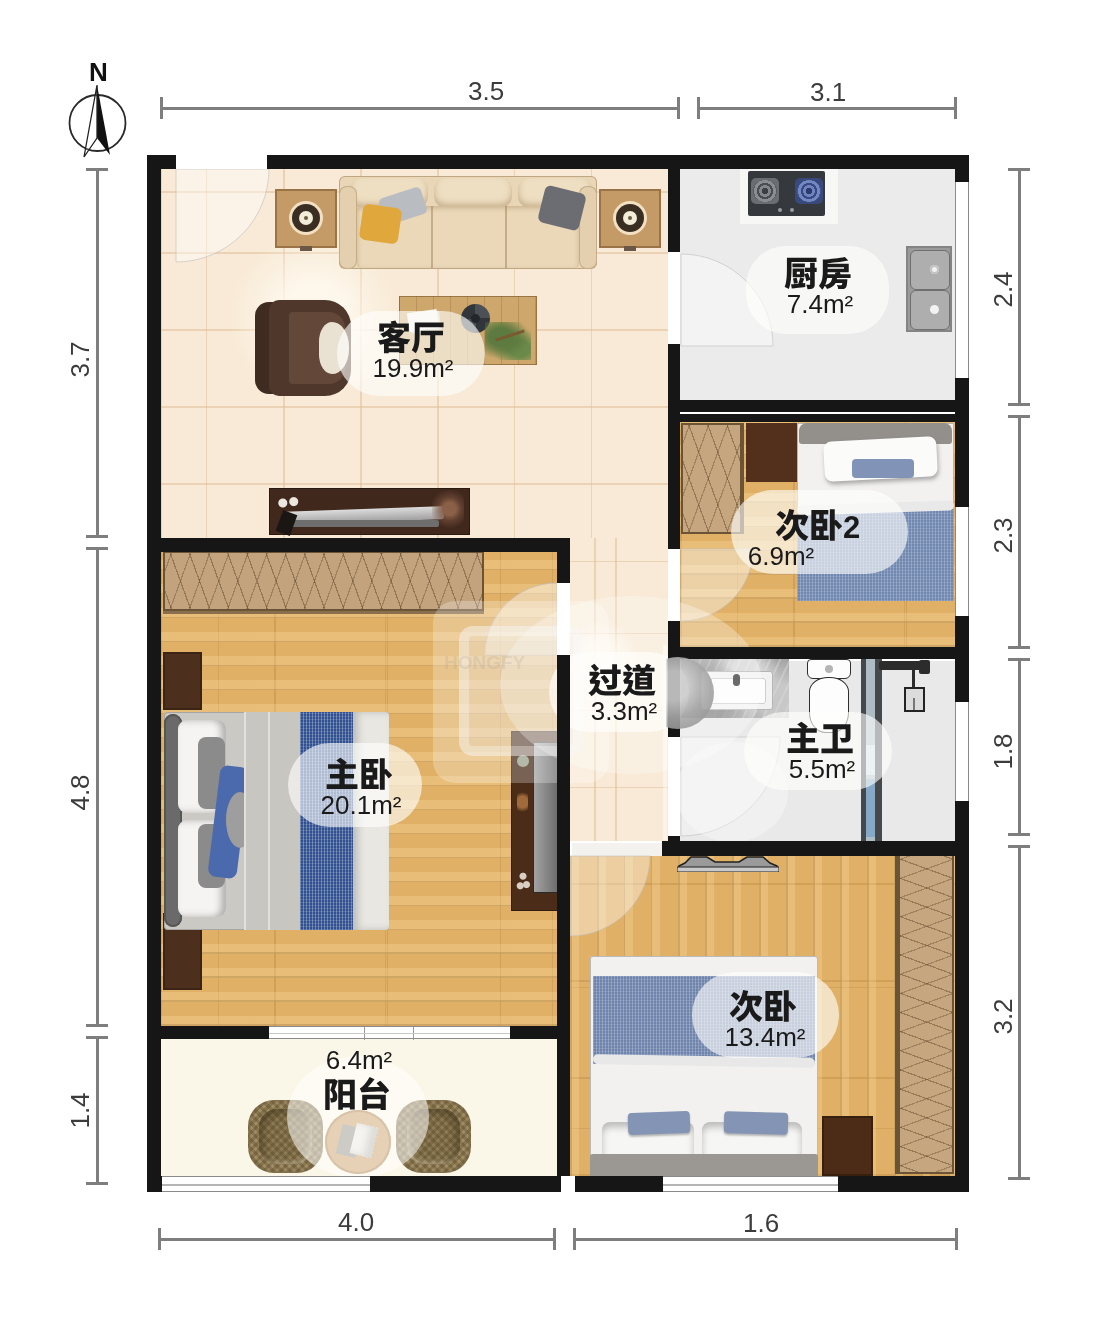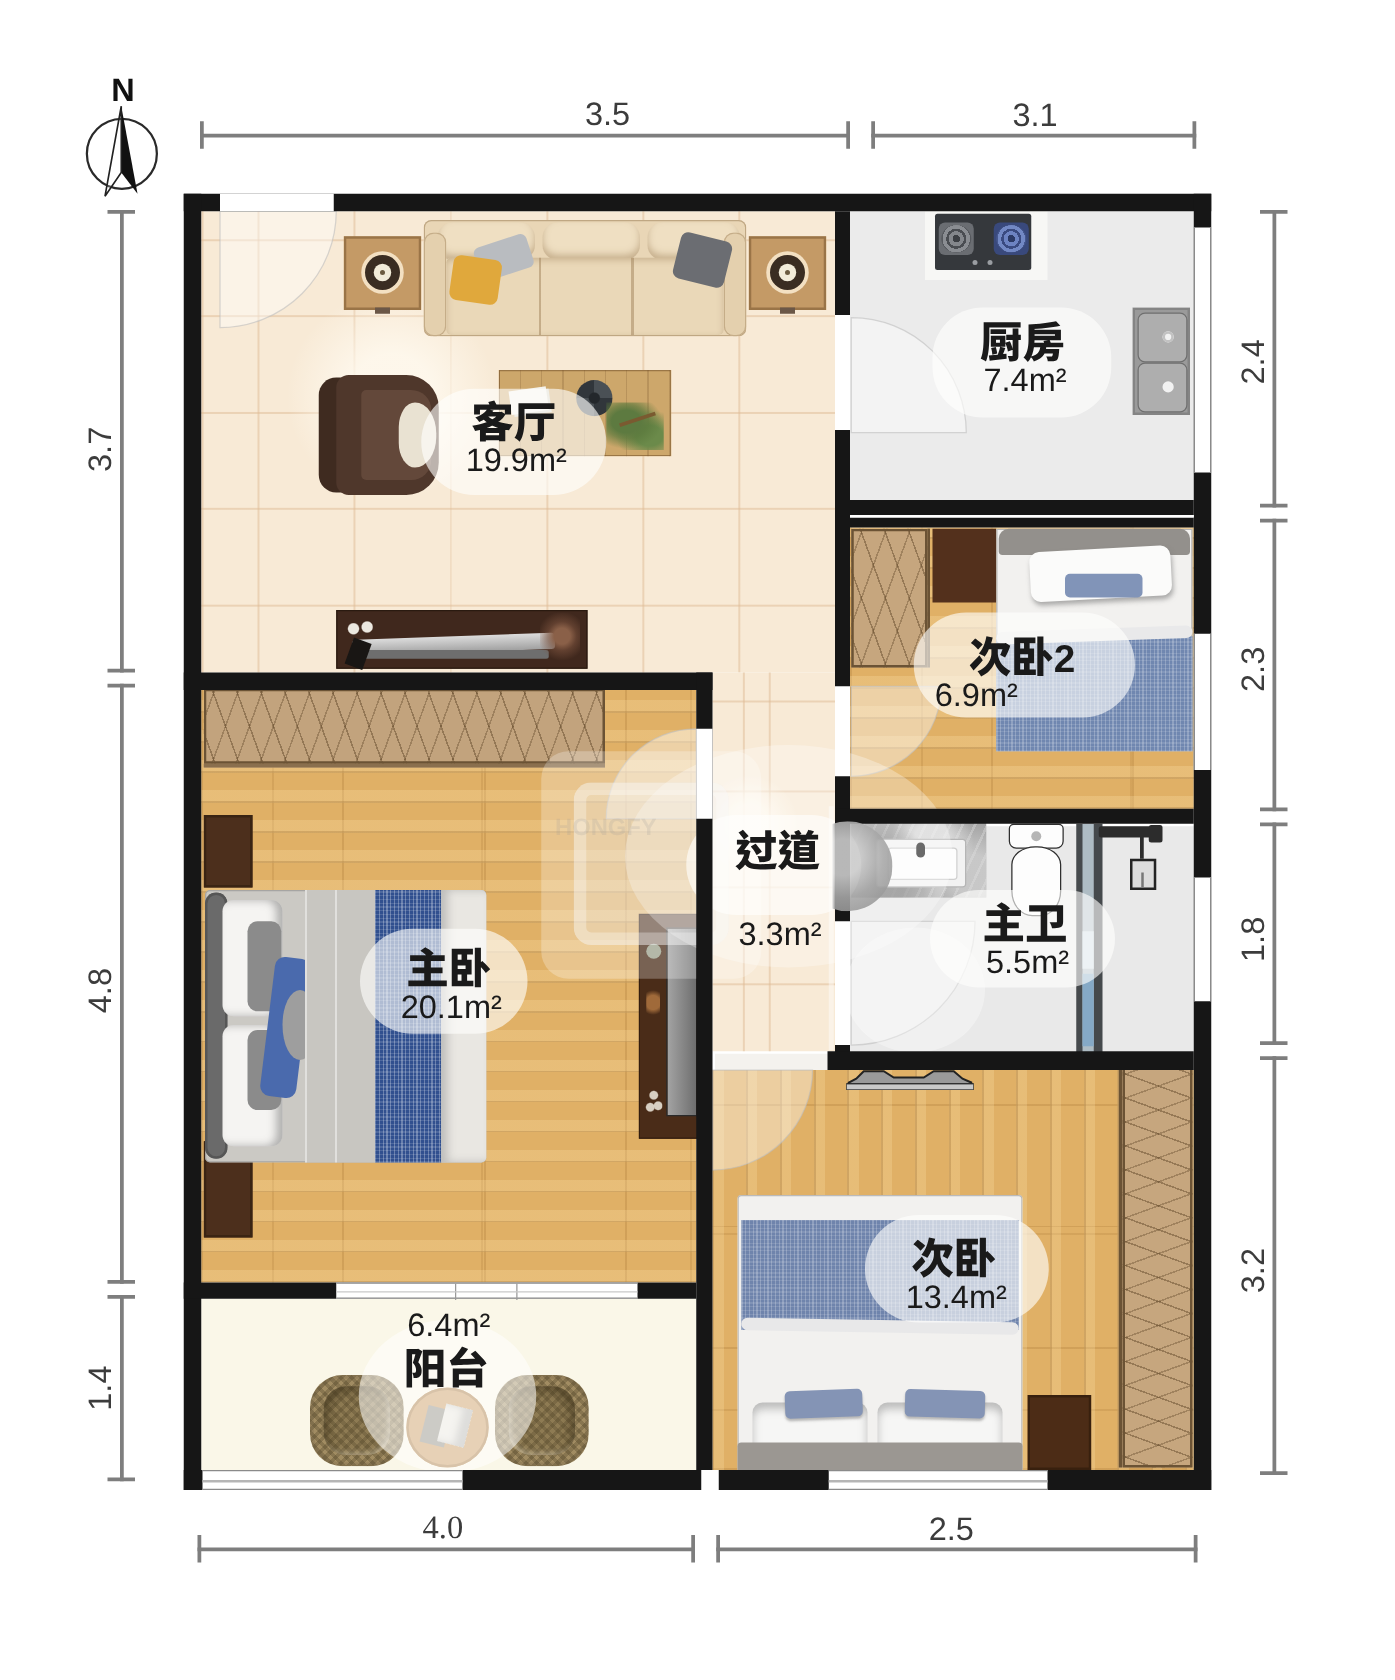--- a/index.html
+++ b/index.html
@@ -328,21 +328,21 @@
       </svg>
     </div>
 <div class="lab area" style="left:781px;top:542.68px;width:160px;margin-left:-80px;">6.9m²</div>
 
 <div class="lab" style="left:588px;top:663px;">
       <svg width="69" height="37" style="display:block" fill="#1a1a1a">
         <path transform="translate(0.0,29.92) scale(0.03400,-0.03400)" d="M358 686Q358 686 390 686Q423 686 476 686Q530 686 595 686Q659 686 724 686Q789 686 842 686Q896 686 928 686Q961 686 961 686Q961 686 961 673Q961 659 961 639Q961 620 961 600Q961 580 961 566Q961 553 961 553Q961 553 928 553Q896 553 842 553Q789 553 724 553Q659 553 595 553Q530 553 476 553Q423 553 390 553Q358 553 358 553Q358 553 358 566Q358 580 358 599Q358 619 358 639Q358 659 358 673Q358 686 358 686ZM710 846Q710 846 724 846Q739 846 760 846Q782 846 803 846Q825 846 839 846Q854 846 854 846Q854 846 854 821Q854 796 854 754Q854 712 854 659Q854 607 854 551Q854 495 854 442Q854 389 854 347Q854 305 854 280Q854 255 854 255Q854 197 840 166Q825 135 788 119Q751 103 698 98Q644 93 574 93Q570 124 556 166Q541 207 526 236Q557 235 589 234Q621 234 646 234Q672 234 682 234Q698 234 704 239Q710 244 710 257Q710 257 710 281Q710 306 710 348Q710 390 710 443Q710 495 710 552Q710 608 710 660Q710 713 710 755Q710 797 710 822Q710 846 710 846ZM373 463Q373 463 391 473Q408 483 430 496Q453 509 470 519Q487 529 487 529Q512 500 539 465Q567 431 592 397Q617 363 631 336Q631 336 619 328Q607 320 589 309Q571 299 552 287Q534 276 522 268Q509 261 509 261Q496 287 474 323Q451 358 424 395Q398 432 373 463ZM81 790Q81 790 96 800Q112 809 133 822Q154 836 169 845Q185 855 185 855Q210 832 235 805Q261 778 284 752Q307 726 322 706Q322 706 311 698Q300 690 284 679Q268 667 252 655Q236 643 225 635Q214 627 214 627Q200 649 178 677Q156 706 130 735Q105 765 81 790ZM72 272Q72 272 72 284Q72 297 72 314Q72 330 72 343Q72 356 72 356Q72 356 84 362Q97 368 109 374Q122 380 122 380Q122 380 134 380Q147 380 165 380Q183 380 201 380Q219 380 232 380Q244 380 244 380Q244 380 244 363Q244 346 244 326Q244 305 244 288Q244 272 244 272Q244 272 226 272Q209 272 183 272Q158 272 132 272Q107 272 90 272Q72 272 72 272ZM72 272Q72 272 68 285Q64 299 59 317Q54 335 50 349Q47 362 47 362Q67 387 94 420Q120 453 146 489Q173 525 196 557Q219 589 234 610Q234 610 235 612Q236 614 236 614Q236 614 246 616Q257 619 268 622Q279 624 279 624Q279 624 291 617Q303 609 319 600Q334 591 346 583Q359 576 359 576Q340 551 316 517Q292 484 267 449Q241 413 217 380Q192 346 169 319Q169 319 155 315Q140 312 121 305Q101 298 87 290Q72 281 72 272ZM45 619Q45 619 68 619Q91 619 126 619Q160 619 194 619Q229 619 252 619Q275 619 275 619Q275 619 275 603Q275 586 275 564Q275 542 275 525Q275 508 275 508Q275 508 252 508Q229 508 194 508Q160 508 126 508Q91 508 68 508Q45 508 45 508Q45 508 45 525Q45 542 45 564Q45 586 45 603Q45 619 45 619ZM280 201Q303 132 347 100Q390 67 454 58Q517 48 599 47Q652 47 721 50Q790 52 861 56Q931 60 989 66Q980 52 971 27Q962 3 955 -23Q948 -48 944 -68Q892 -71 833 -73Q775 -75 715 -76Q655 -77 596 -77Q510 -77 444 -69Q378 -60 328 -36Q278 -12 241 34Q203 80 176 154Q176 154 192 162Q208 169 228 178Q248 188 264 194Q280 201 280 201ZM231 380Q231 380 242 380Q252 380 264 380Q275 380 275 380Q275 380 286 381Q296 383 296 383Q296 383 307 379Q317 375 330 370Q343 365 353 361Q364 357 364 357Q336 186 268 74Q200 -38 100 -95Q91 -82 75 -63Q59 -45 41 -27Q24 -9 11 -1Q100 47 156 138Q212 229 231 359Q231 359 231 370Q231 380 231 380Z"></path>
         <path transform="translate(34.0,29.92) scale(0.03400,-0.03400)" d="M71 272Q71 272 71 284Q71 297 71 314Q71 330 71 343Q71 356 71 356Q71 356 81 362Q91 368 101 374Q110 380 110 380Q110 380 122 380Q134 380 152 380Q170 380 188 380Q205 380 217 380Q229 380 229 380Q229 380 229 363Q229 346 229 326Q229 305 229 288Q229 272 229 272Q229 272 213 272Q197 272 174 272Q151 272 127 272Q103 272 87 272Q71 272 71 272ZM71 272Q71 272 66 285Q61 299 54 317Q48 335 43 349Q38 362 38 362Q59 389 84 423Q109 457 134 492Q158 527 180 559Q201 590 214 611Q214 611 214 612Q214 614 214 614Q214 614 222 617Q229 619 238 622Q246 624 246 624Q246 624 260 618Q273 611 291 603Q308 595 322 589Q336 582 336 582Q319 558 297 524Q274 490 250 455Q226 420 203 387Q180 354 161 328Q161 328 147 323Q133 317 116 309Q98 301 85 290Q71 280 71 272ZM40 619Q40 619 60 619Q79 619 109 619Q138 619 167 619Q196 619 216 619Q235 619 235 619Q235 619 235 603Q235 586 235 564Q235 542 235 525Q235 508 235 508Q235 508 216 508Q196 508 167 508Q138 508 109 508Q79 508 60 508Q40 508 40 508Q40 508 40 525Q40 541 40 564Q40 586 40 603Q40 619 40 619ZM313 741Q313 741 348 741Q382 741 440 741Q498 741 566 741Q635 741 703 741Q772 741 829 741Q887 741 922 741Q956 741 956 741Q956 741 956 724Q956 707 956 685Q956 662 956 645Q956 628 956 628Q956 628 922 628Q887 628 829 628Q772 628 703 628Q635 628 566 628Q498 628 440 628Q383 628 348 628Q313 628 313 628Q313 628 313 645Q313 662 313 685Q313 707 313 724Q313 741 313 741ZM552 689Q552 689 568 688Q585 687 609 686Q634 685 658 683Q682 682 699 681Q715 680 715 680Q699 638 677 600Q655 563 638 536Q638 536 621 539Q604 542 581 545Q558 548 541 551Q524 554 524 554Q533 586 541 623Q549 660 552 689ZM726 855Q726 855 740 851Q753 847 774 842Q794 837 814 831Q834 826 848 822Q861 818 861 818Q836 781 812 748Q788 714 768 691Q768 691 752 697Q735 702 713 709Q690 716 674 721Q657 726 657 726Q669 744 682 767Q695 790 707 813Q719 836 726 855ZM391 808Q391 808 408 815Q425 822 447 830Q469 839 486 845Q503 852 503 852Q518 830 536 802Q554 775 564 755Q564 755 546 748Q529 741 505 730Q482 720 465 713Q447 706 447 706Q439 726 422 755Q406 784 391 808ZM519 366Q519 366 519 360Q519 354 519 346Q519 338 519 332Q519 326 519 326Q519 326 535 326Q551 326 576 326Q602 326 631 326Q659 326 685 326Q711 326 727 326Q743 326 743 326Q743 326 743 332Q743 338 743 346Q743 354 743 360Q743 366 743 366Q743 366 727 366Q711 366 685 366Q659 366 631 366Q603 366 577 366Q551 366 535 366Q519 366 519 366ZM519 238Q519 238 519 232Q519 226 519 218Q519 210 519 203Q519 197 519 197Q519 197 535 197Q551 197 576 197Q602 197 631 197Q659 197 685 197Q711 197 727 197Q743 197 743 197Q743 197 743 203Q743 209 743 217Q743 226 743 232Q743 238 743 238Q743 238 727 238Q711 238 685 238Q659 238 631 238Q603 238 577 238Q551 238 535 238Q519 238 519 238ZM519 494Q519 494 519 488Q519 482 519 474Q519 465 519 459Q519 453 519 453Q519 453 535 453Q551 453 577 453Q603 453 631 453Q659 453 685 453Q711 453 727 453Q743 453 743 453Q743 453 743 459Q743 465 743 474Q743 482 743 488Q743 494 743 494Q743 494 727 494Q711 494 685 494Q659 494 631 494Q602 494 576 494Q551 494 535 494Q519 494 519 494ZM386 592Q386 592 413 592Q440 592 484 592Q528 592 581 592Q634 592 687 592Q740 592 784 592Q828 592 855 592Q882 592 882 592Q882 592 882 565Q882 539 882 495Q882 451 882 398Q882 346 882 293Q882 240 882 196Q882 153 882 126Q882 100 882 100Q882 100 855 100Q828 100 784 100Q740 100 687 100Q634 100 581 100Q528 100 484 100Q440 100 413 100Q386 100 386 100Q386 100 386 126Q386 153 386 196Q386 240 386 293Q386 346 386 398Q386 451 386 495Q386 539 386 565Q386 592 386 592ZM60 790Q60 790 76 800Q91 809 112 822Q133 836 149 845Q165 855 165 855Q189 832 215 805Q240 778 263 752Q286 726 301 706Q301 706 290 698Q280 690 264 679Q247 667 231 655Q215 643 205 635Q194 627 194 627Q180 649 157 677Q135 706 110 735Q84 765 60 790ZM255 196Q281 128 326 96Q371 64 437 54Q503 45 589 44Q643 44 713 46Q784 48 857 52Q929 56 989 62Q979 49 970 25Q962 2 955 -23Q948 -48 944 -67Q890 -70 830 -73Q770 -75 708 -76Q646 -77 586 -77Q499 -77 432 -68Q364 -60 314 -35Q263 -11 226 36Q188 83 161 160Q161 160 175 165Q189 171 208 178Q227 186 241 191Q255 196 255 196ZM213 380Q213 380 222 380Q230 380 239 380Q247 380 247 380Q247 380 258 381Q268 383 268 383Q268 383 279 379Q289 375 302 371Q315 366 325 362Q336 358 336 358Q311 190 251 77Q190 -36 102 -94Q93 -81 77 -63Q61 -45 43 -27Q26 -9 12 -1Q94 47 145 139Q196 230 213 359Q213 359 213 370Q213 380 213 380Z"></path>
       </svg>
     </div>
-<div class="lab area" style="left:624px;top:697.68px;width:160px;margin-left:-80px;margin-top:36px;">3.3m²</div>
+<div class="lab area" style="left:624px;top:697.68px;width:160px;margin-left:-80px;">3.3m²</div>
 
 <div class="lab" style="left:786px;top:721px;">
       <svg width="69" height="37" style="display:block" fill="#1a1a1a">
         <path transform="translate(0.0,29.92) scale(0.03400,-0.03400)" d="M905 670V532H91V670ZM854 380V244H147V380ZM954 75V-64H49V75ZM579 548V0H422V548ZM449 859Q481 840 519 813Q556 787 590 761Q625 734 646 710L520 619Q501 642 469 670Q437 698 401 726Q364 754 331 776Z"></path>
         <path transform="translate(34.0,29.92) scale(0.03400,-0.03400)" d="M897 396Q897 348 883 318Q869 287 832 271Q794 255 746 251Q697 246 635 246Q632 267 623 292Q613 317 602 343Q590 368 578 386Q606 384 636 383Q666 383 691 383Q715 383 725 383Q739 383 745 386Q751 390 751 400V783H897ZM961 71V-70H43V71ZM523 675V15H369V675ZM805 783V641H98V783Z"></path>
       </svg>
     </div>
 <div class="lab area" style="left:822px;top:755.68px;width:160px;margin-left:-80px;">5.5m²</div>
 
 <div class="lab" style="left:325px;top:757px;">
@@ -388,22 +388,22 @@
 <div class="dim" style="left:810px;top:77px;">3.1</div>
 
 <div class="a">
       <div class="dline" style="left:158px;top:1238px;width:398px;height:3px;"></div>
       <div class="dline" style="left:158px;top:1228px;width:3px;height:22px;"></div>
       <div class="dline" style="left:553px;top:1228px;width:3px;height:22px;"></div>
       <div class="dline" style="left:573px;top:1238px;width:385px;height:3px;"></div>
       <div class="dline" style="left:573px;top:1228px;width:3px;height:22px;"></div>
       <div class="dline" style="left:955px;top:1228px;width:3px;height:22px;"></div>
     </div>
-<div class="dim" style="left:338px;top:1207px;font-family:Liberation Serif, serif;">4.0</div>
-<div class="dim" style="left:743px;top:1208px;">2.5</div>
+<div class="dim" style="left:338px;top:1207px;">4.0</div>
+<div class="dim" style="left:743px;top:1208px;">1.6</div>
 
 <div class="a">
       <div class="dline" style="left:96px;top:168px;width:3px;height:370px;"></div>
       <div class="dline" style="left:86px;top:168px;width:22px;height:3px;"></div>
       <div class="dline" style="left:86px;top:535px;width:22px;height:3px;"></div>
       <div class="dline" style="left:96px;top:547px;width:3px;height:480px;"></div>
       <div class="dline" style="left:86px;top:547px;width:22px;height:3px;"></div>
       <div class="dline" style="left:86px;top:1024px;width:22px;height:3px;"></div>
       <div class="dline" style="left:96px;top:1036px;width:3px;height:149px;"></div>
       <div class="dline" style="left:86px;top:1036px;width:22px;height:3px;"></div>

